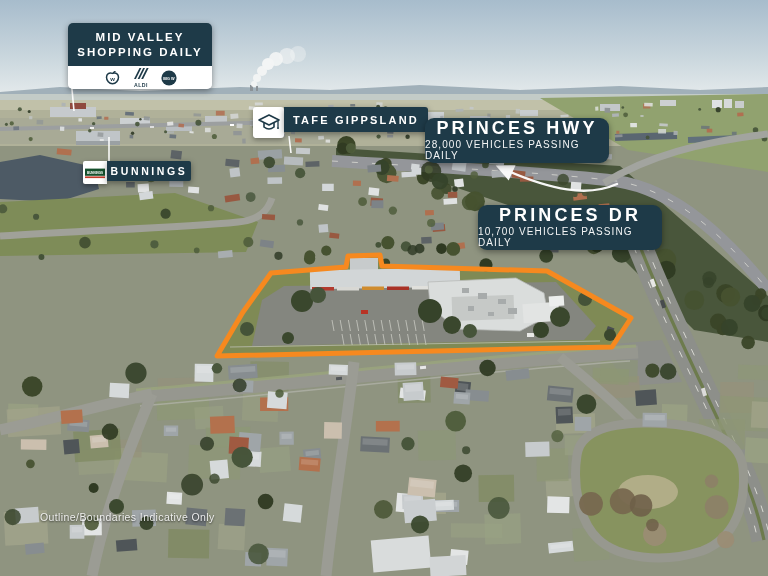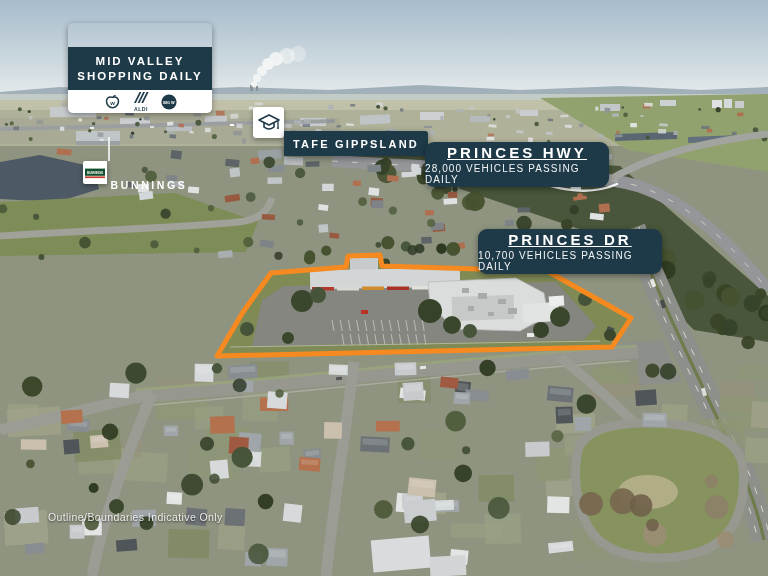--- a/index.html
+++ b/index.html
@@ -1,38 +1,38 @@
 <!DOCTYPE html>
 <html style="--navy: #1e3a48; --orange: #f6891f; --pointer: #ffffff;"><head>
 <meta charset="utf-8">
 <style>
   html,body{margin:0;padding:0;background:#222;}
   .stage{position:relative;width:768px;height:576px;overflow:hidden;
          font-family:"Liberation Sans",sans-serif;background:#8f9480;}
   #scene{position:absolute;left:0;top:0;}
   .label{position:absolute;color:#fff;}
   .card{box-shadow:0 2px 6px rgba(0,0,0,.4);}
-  .navy{background:var(--navy,#1e3a48);color:#fff;font-weight:bold;margin-top:24px;}
+  .navy{background:var(--navy,#1e3a48);color:#fff;font-weight:bold;}
   .mv{left:68px;top:23px;width:144px;border-radius:5px;overflow:hidden;}
   .mv .navy{padding:7px 4px 6px;text-align:center;font-size:11.5px;letter-spacing:2px;line-height:15px;}
   .mv .logobar{background:#fff;height:23px;display:flex;align-items:center;justify-content:center;gap:12px;}
   .bn{left:83px;top:161px;display:flex;align-items:stretch;height:20px;}
   .tile{background:#fff;display:flex;align-items:center;justify-content:center;box-shadow:0 2px 5px rgba(0,0,0,.35);}
   .bn .tile{width:24px;height:23px;border-radius:2px 0 0 2px;}
   .bn .navy{width:84px;display:flex;align-items:center;justify-content:center;font-size:10.5px;letter-spacing:2.6px;border-radius:0 2px 2px 0;}
   .tf{left:253px;top:107px;display:flex;}
   .tf .tile{width:31px;height:31px;border-radius:3px;}
   .tf .navy{height:25px;display:flex;align-items:center;padding:0 9px;font-size:11px;letter-spacing:2.2px;border-radius:0 3px 3px 0;}
   .roadbox{width:184px;height:45px;border-radius:9px;display:flex;flex-direction:column;align-items:center;justify-content:center;}
-  .roadbox .t1{font-size:15px;font-weight:bold;letter-spacing:3.1px;line-height:15px;text-decoration:underline;}
+  .roadbox .t1{font-size:18px;font-weight:bold;letter-spacing:3.1px;line-height:15px;}
   .roadbox .t2{font-size:10px;font-weight:normal;letter-spacing:1.1px;margin-top:3px;opacity:.95;}
   .hwy{left:425px;top:118px;}
   .dr{left:478px;top:205px;}
   .disc{left:40px;top:511px;font-size:10.5px;letter-spacing:.4px;color:rgba(255,255,255,.88);
-        text-shadow:0 1px 2px rgba(0,0,0,.65);padding-left:8px;}
+        text-shadow:0 1px 2px rgba(0,0,0,.65);}
 </style>
 </head>
 <body>
 
 <div class="stage">
 
 <svg id="scene" width="768" height="576" viewBox="0 0 768 576">
   <defs>
     <linearGradient id="sky" x1="0" y1="0" x2="0" y2="1">
       <stop offset="0" stop-color="#a7bccc"></stop>

